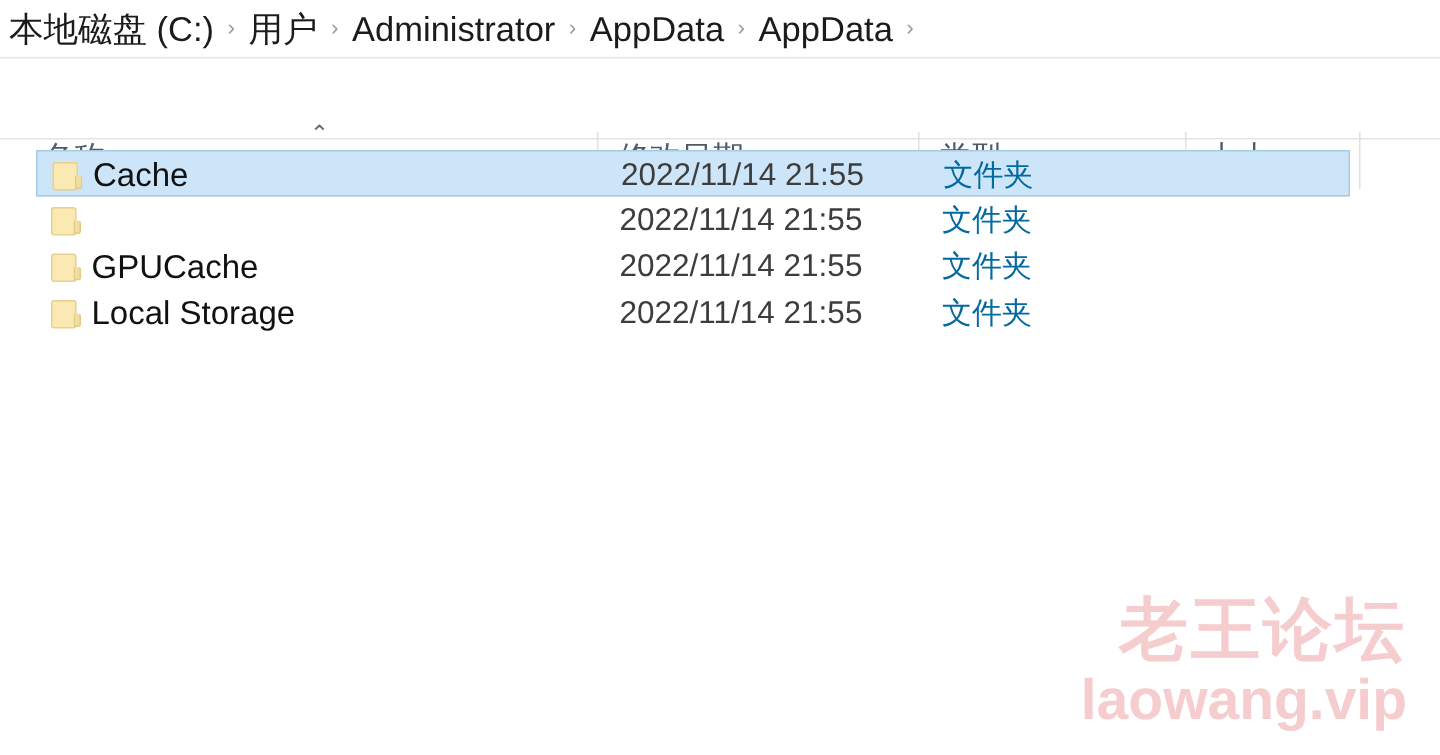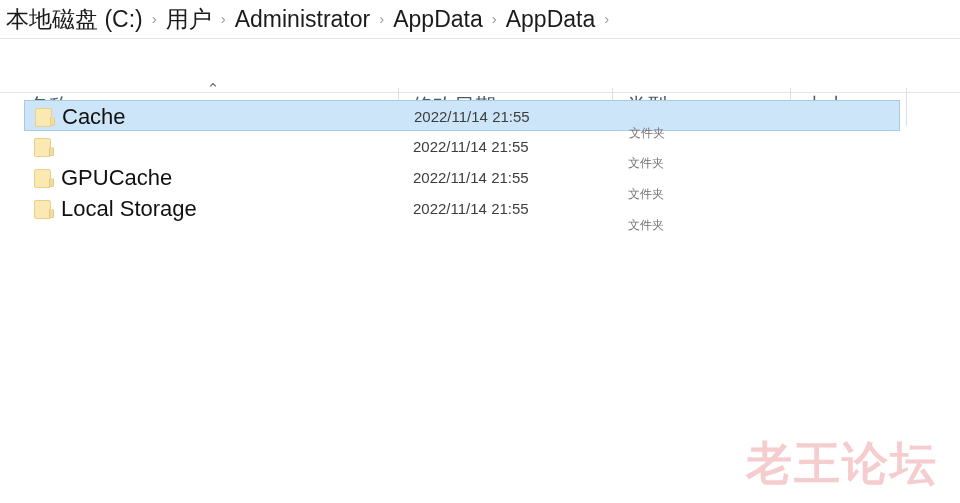--- a/index.html
+++ b/index.html
@@ -130,34 +130,33 @@
     top: 3px;
     font-size: 22px;
     color: #111111;
     line-height: 26px;
     white-space: nowrap;
   }
   .cell-date {
     position: absolute;
     left: 389px;
     top: 3px;
-    font-size: 15px;
+    font-size: 21px;
     color: #3d3d3d;
     line-height: 26px;
     white-space: nowrap;
   }
   .cell-type {
     position: absolute;
     left: 604px;
     top: 4px;
-    font-size: 12px;
-    color: #737373;
+    font-size: 20px;
+    color: #0369a1;
     line-height: 25px;
     white-space: nowrap;
-    margin-top: 16px;
   }
   .cell-size {
     position: absolute;
     left: 780px;
     top: 3px;
     font-size: 21px;
     color: #3d3d3d;
     line-height: 26px;
     white-space: nowrap;
   }
@@ -259,13 +258,14 @@
     <span class="cell-name">Local Storage</span>
     <span class="cell-date">2022/11/14 21:55</span>
     <span class="cell-type">文件夹</span>
     <span class="cell-size"></span>
   </div>
 
 </div>
 
 <div class="watermark">
   <div class="wm-cn">老王论坛</div>
+  <div class="wm-en">laowang.vip</div>
 </div>
 
 </body></html>

